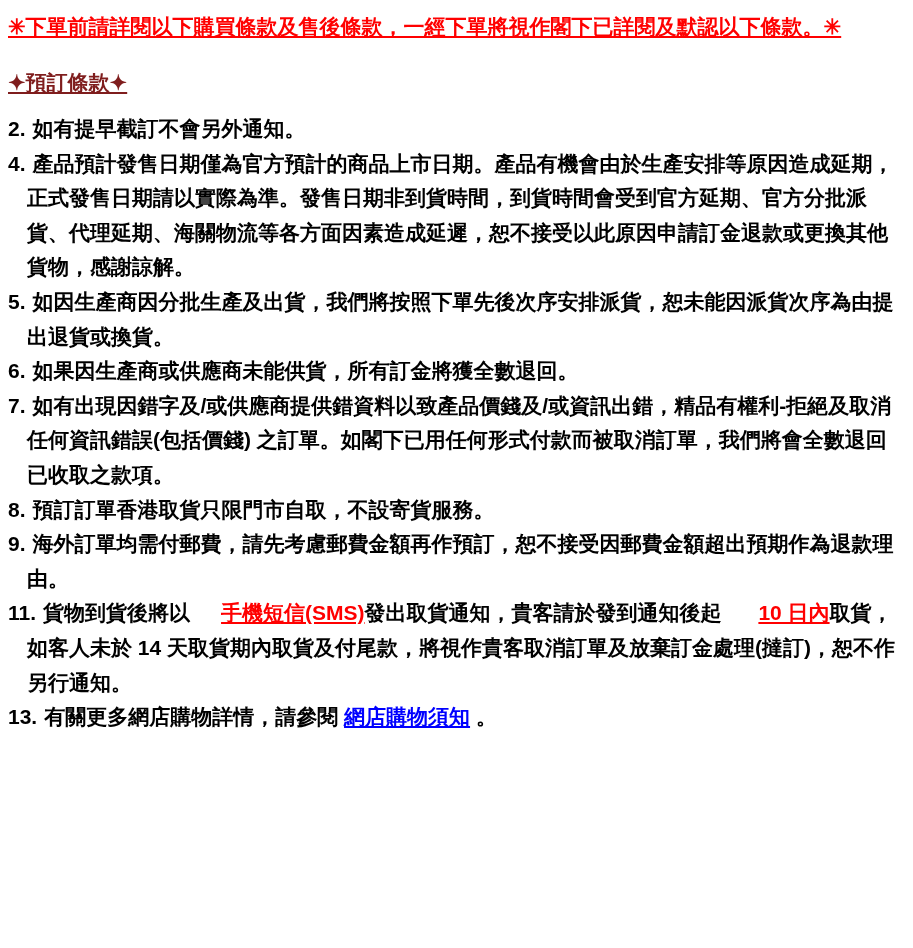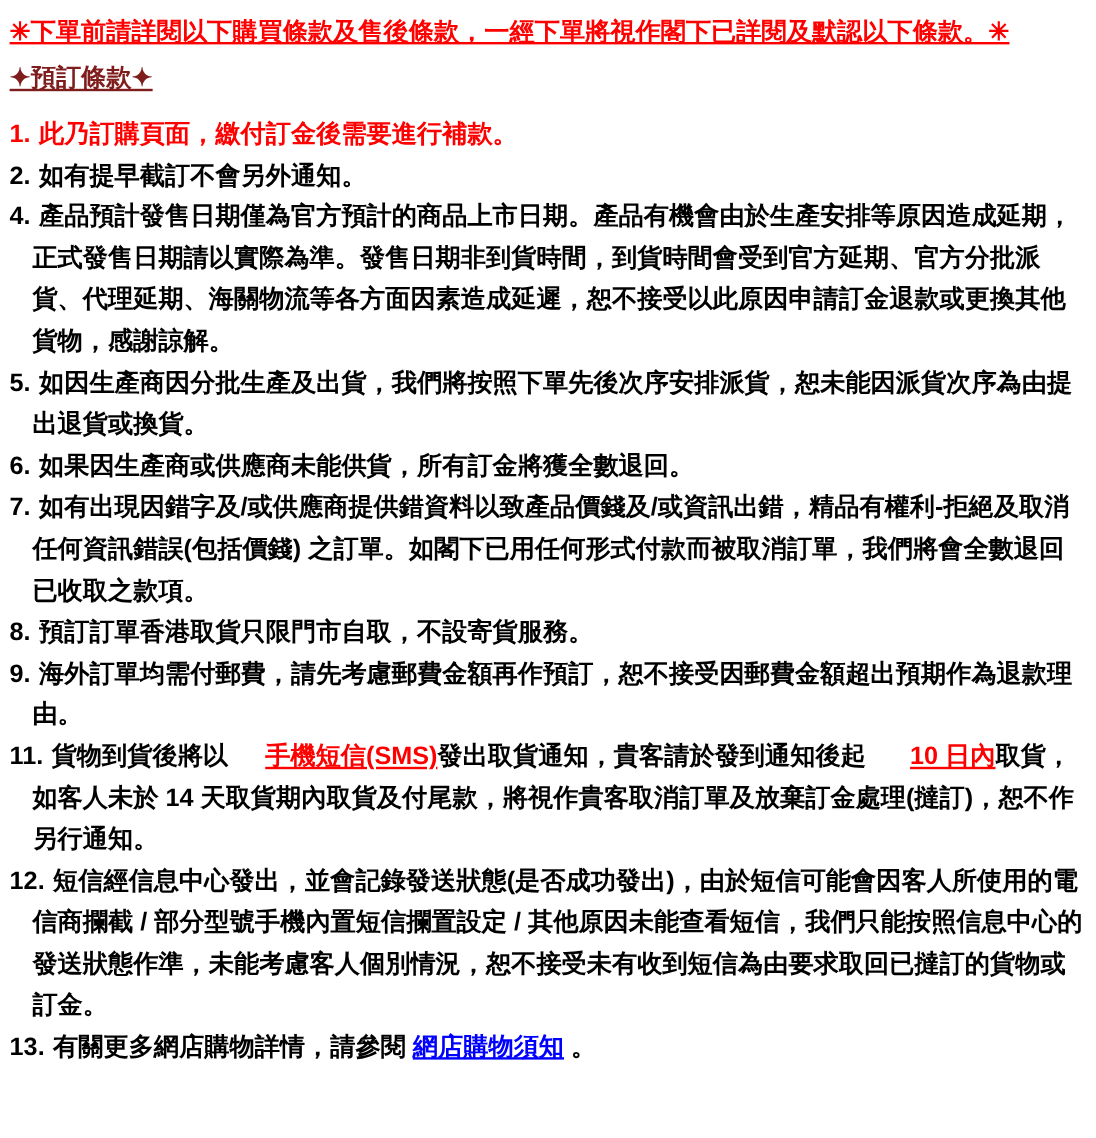--- a/index.html
+++ b/index.html
@@ -13,21 +13,21 @@
     padding: 13px 6px 12px 8px;
     font-family: "Liberation Sans", sans-serif;
     font-weight: 700;
     color: #000000;
     font-size: 21px;
   }
   .banner {
     color: #ff0000;
     text-decoration: underline;
     line-height: 27px;
-    margin: 0 0 12px 0;
+    margin: 0 0 29px 0;
   }
   .section-title {
     color: #7f1d1d;
     text-decoration: underline;
     line-height: 27px;
     margin: 0 0 16px 0;
   }
   .terms {
     margin: 0;
   }
@@ -54,24 +54,22 @@
   }
 </style>
 </head>
 <body>
 
 <div class="banner">✳下單前請詳閱以下購買條款及售後條款，一經下單將視作閣下已詳閱及默認以下條款。✳</div>
 
 <div class="section-title">✦預訂條款✦</div>
 
 <div class="terms">
-    <div class="term red"><span class="num">1.</span><span class="seg">此乃訂購頁面，繳付訂金後需要進行補款。</span></div>
     <div class="term"><span class="num">2.</span><span class="seg">如有提早截訂不會另外通知。</span></div>
     <div class="term"><span class="num">4.</span><span class="seg">產品預計發售日期僅為官方預計的商品上市日期。產品有機會由於生產安排等原因造成延期，正式發售日期請以實際為準。發售日期非到貨時間，到貨時間會受到官方延期、官方分批派貨、代理延期、海關物流等各方面因素造成延遲，恕不接受以此原因申請訂金退款或更換其他貨物，感謝諒解。</span></div>
     <div class="term"><span class="num">5.</span><span class="seg">如因生產商因分批生產及出貨，我們將按照下單先後次序安排派貨，恕未能因派貨次序為由提出退貨或換貨。</span></div>
     <div class="term"><span class="num">6.</span><span class="seg">如果因生產商或供應商未能供貨，所有訂金將獲全數退回。</span></div>
     <div class="term"><span class="num">7.</span><span class="seg">如有出現因錯字及/或供應商提供錯資料以致產品價錢及/或資訊出錯，精品有權利-拒絕及取消任何資訊錯誤(包括價錢) 之訂單。如閣下已用任何形式付款而被取消訂單，我們將會全數退回已收取之款項。</span></div>
     <div class="term"><span class="num">8.</span><span class="seg">預訂訂單香港取貨只限門市自取，不設寄貨服務。</span></div>
     <div class="term"><span class="num">9.</span><span class="seg">海外訂單均需付郵費，請先考慮郵費金額再作預訂，恕不接受因郵費金額超出預期作為退款理由。</span></div>
     <div class="term"><span class="num">11.</span><span class="seg">貨物到貨後將以</span><span class="red-underline">手機短信(SMS)</span><span class="seg">發出取貨通知，貴客請於發到通知後起 </span><span class="red-underline">10 日內</span><span class="seg">取貨，如客人未於 14 天取貨期內取貨及付尾款，將視作貴客取消訂單及放棄訂金處理(撻訂)，恕不作另行通知。</span></div>
-    <div class="term"><span class="num">12.</span><span class="seg">短信經信息中心發出，並會記錄發送狀態(是否成功發出)，由於短信可能會因客人所使用的電信商攔截 / 部分型號手機內置短信攔置設定 / 其他原因未能查看短信，我們只能按照信息中心的發送狀態作準，未能考慮客人個別情況，恕不接受未有收到短信為由要求取回已撻訂的貨物或訂金。</span></div>
     <div class="term"><span class="num">13.</span><span class="seg">有關更多網店購物詳情，請參閱 </span><a href="#" class="link">網店購物須知</a><span class="seg"> 。</span></div>
   </div>
 
 </body></html>

